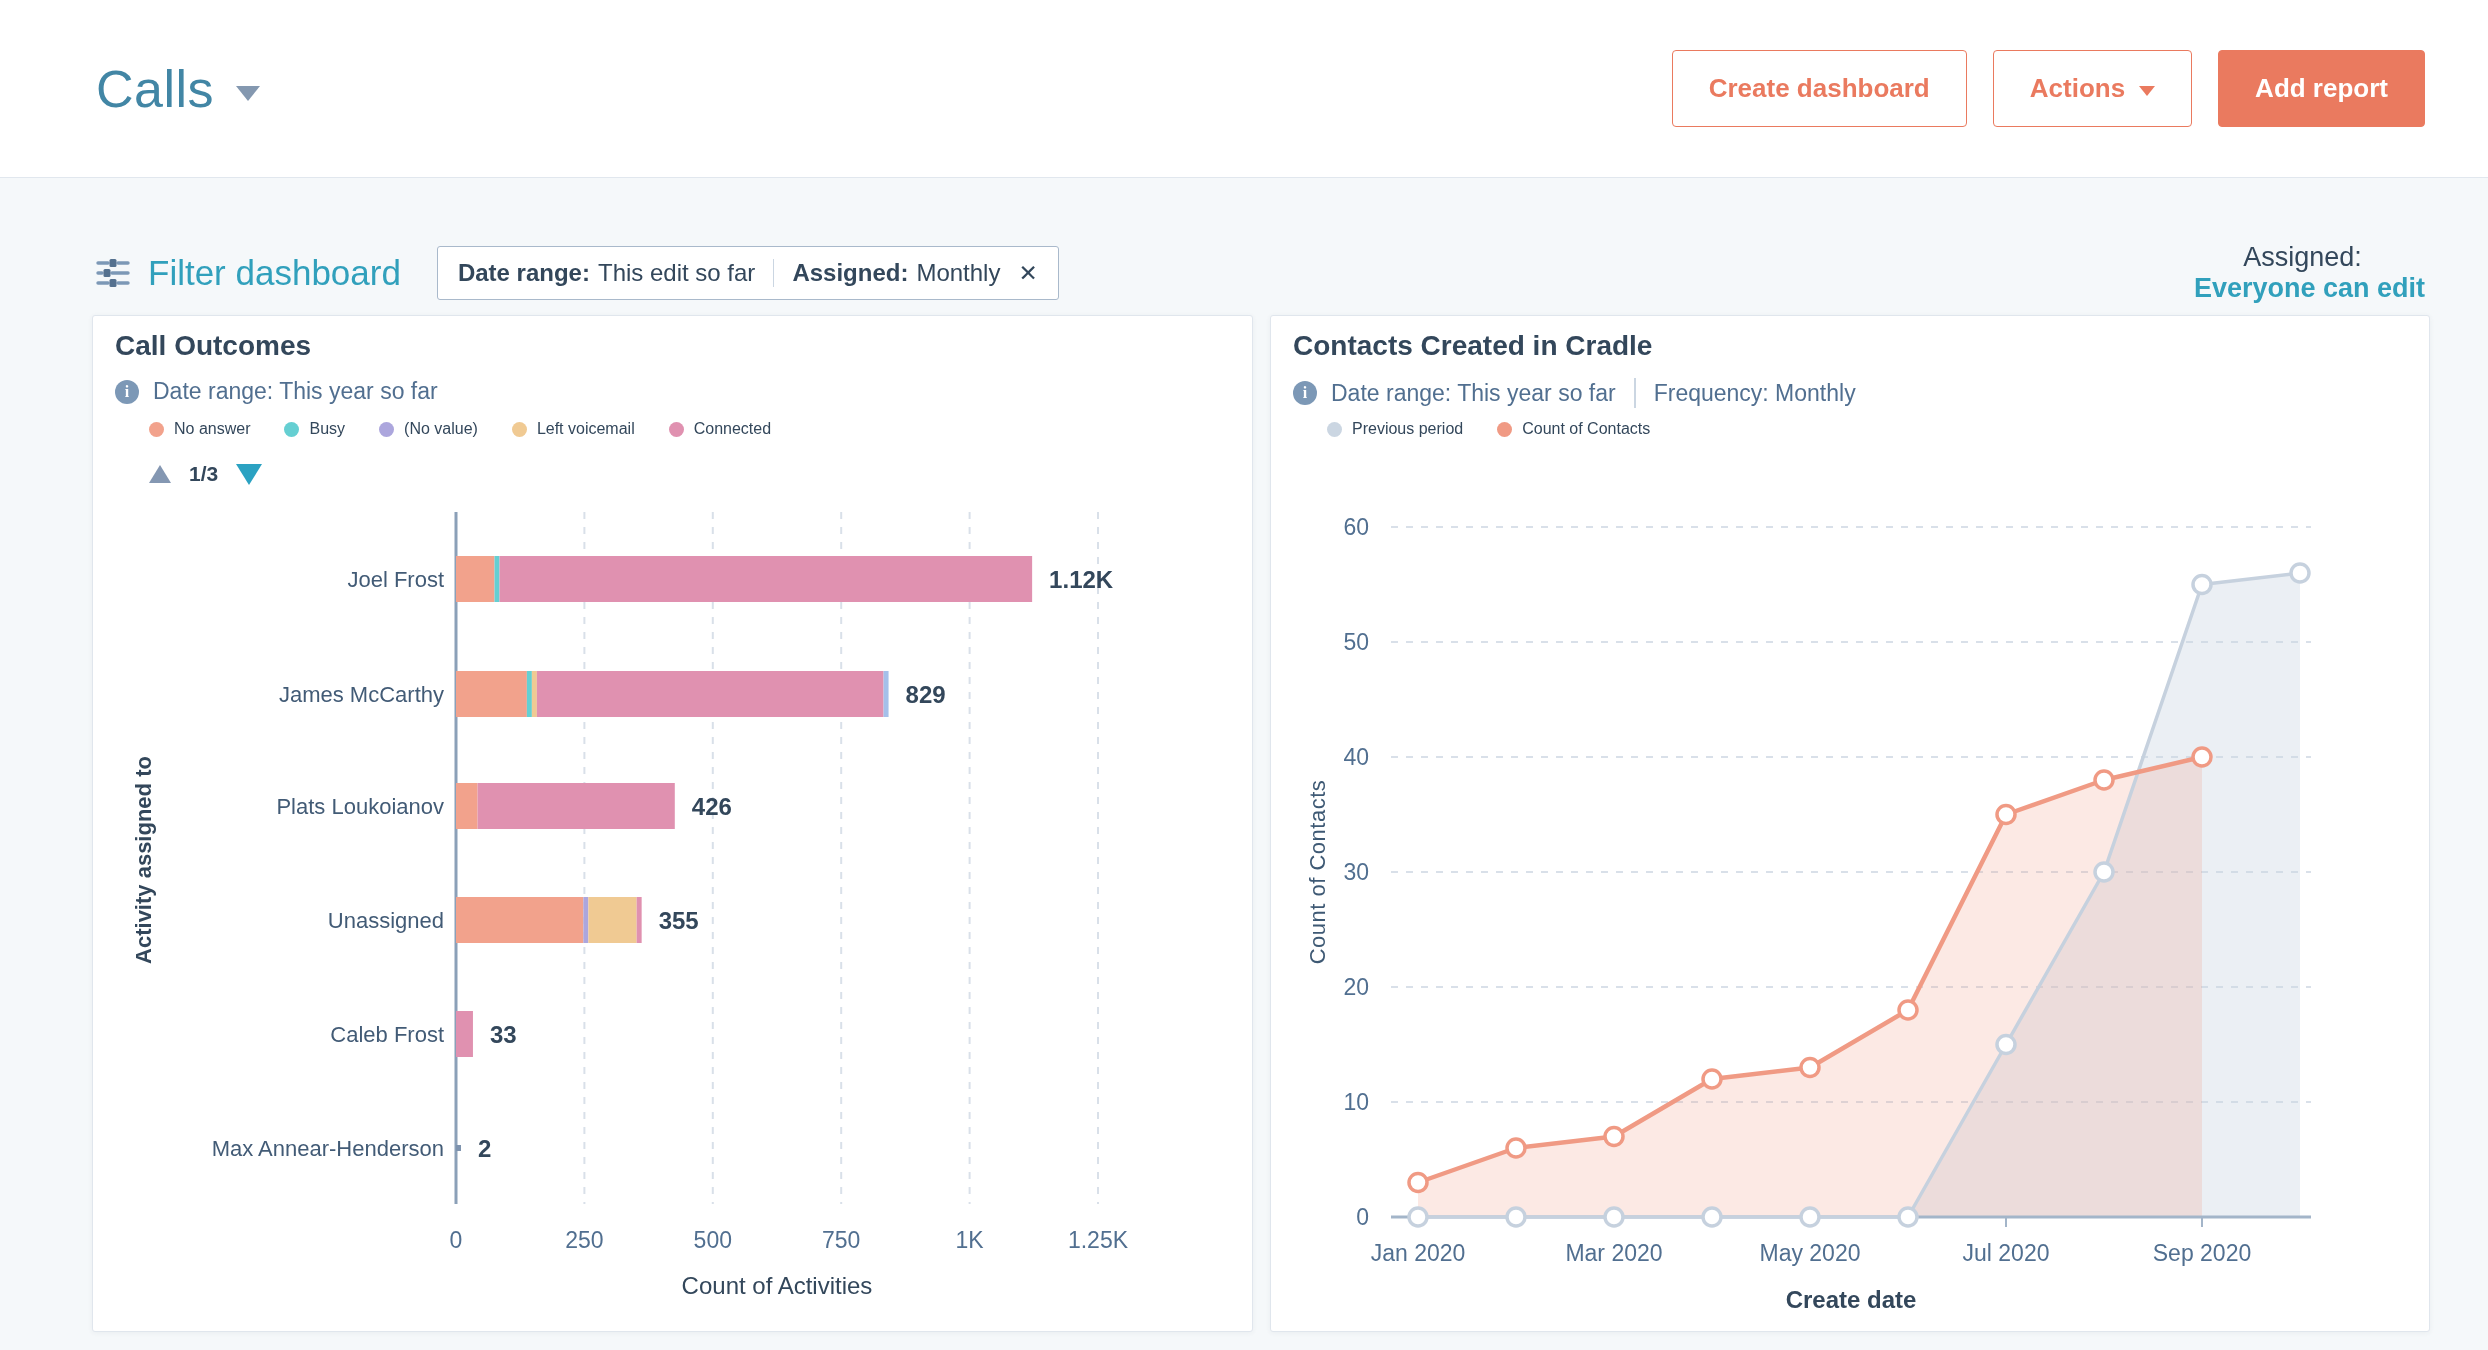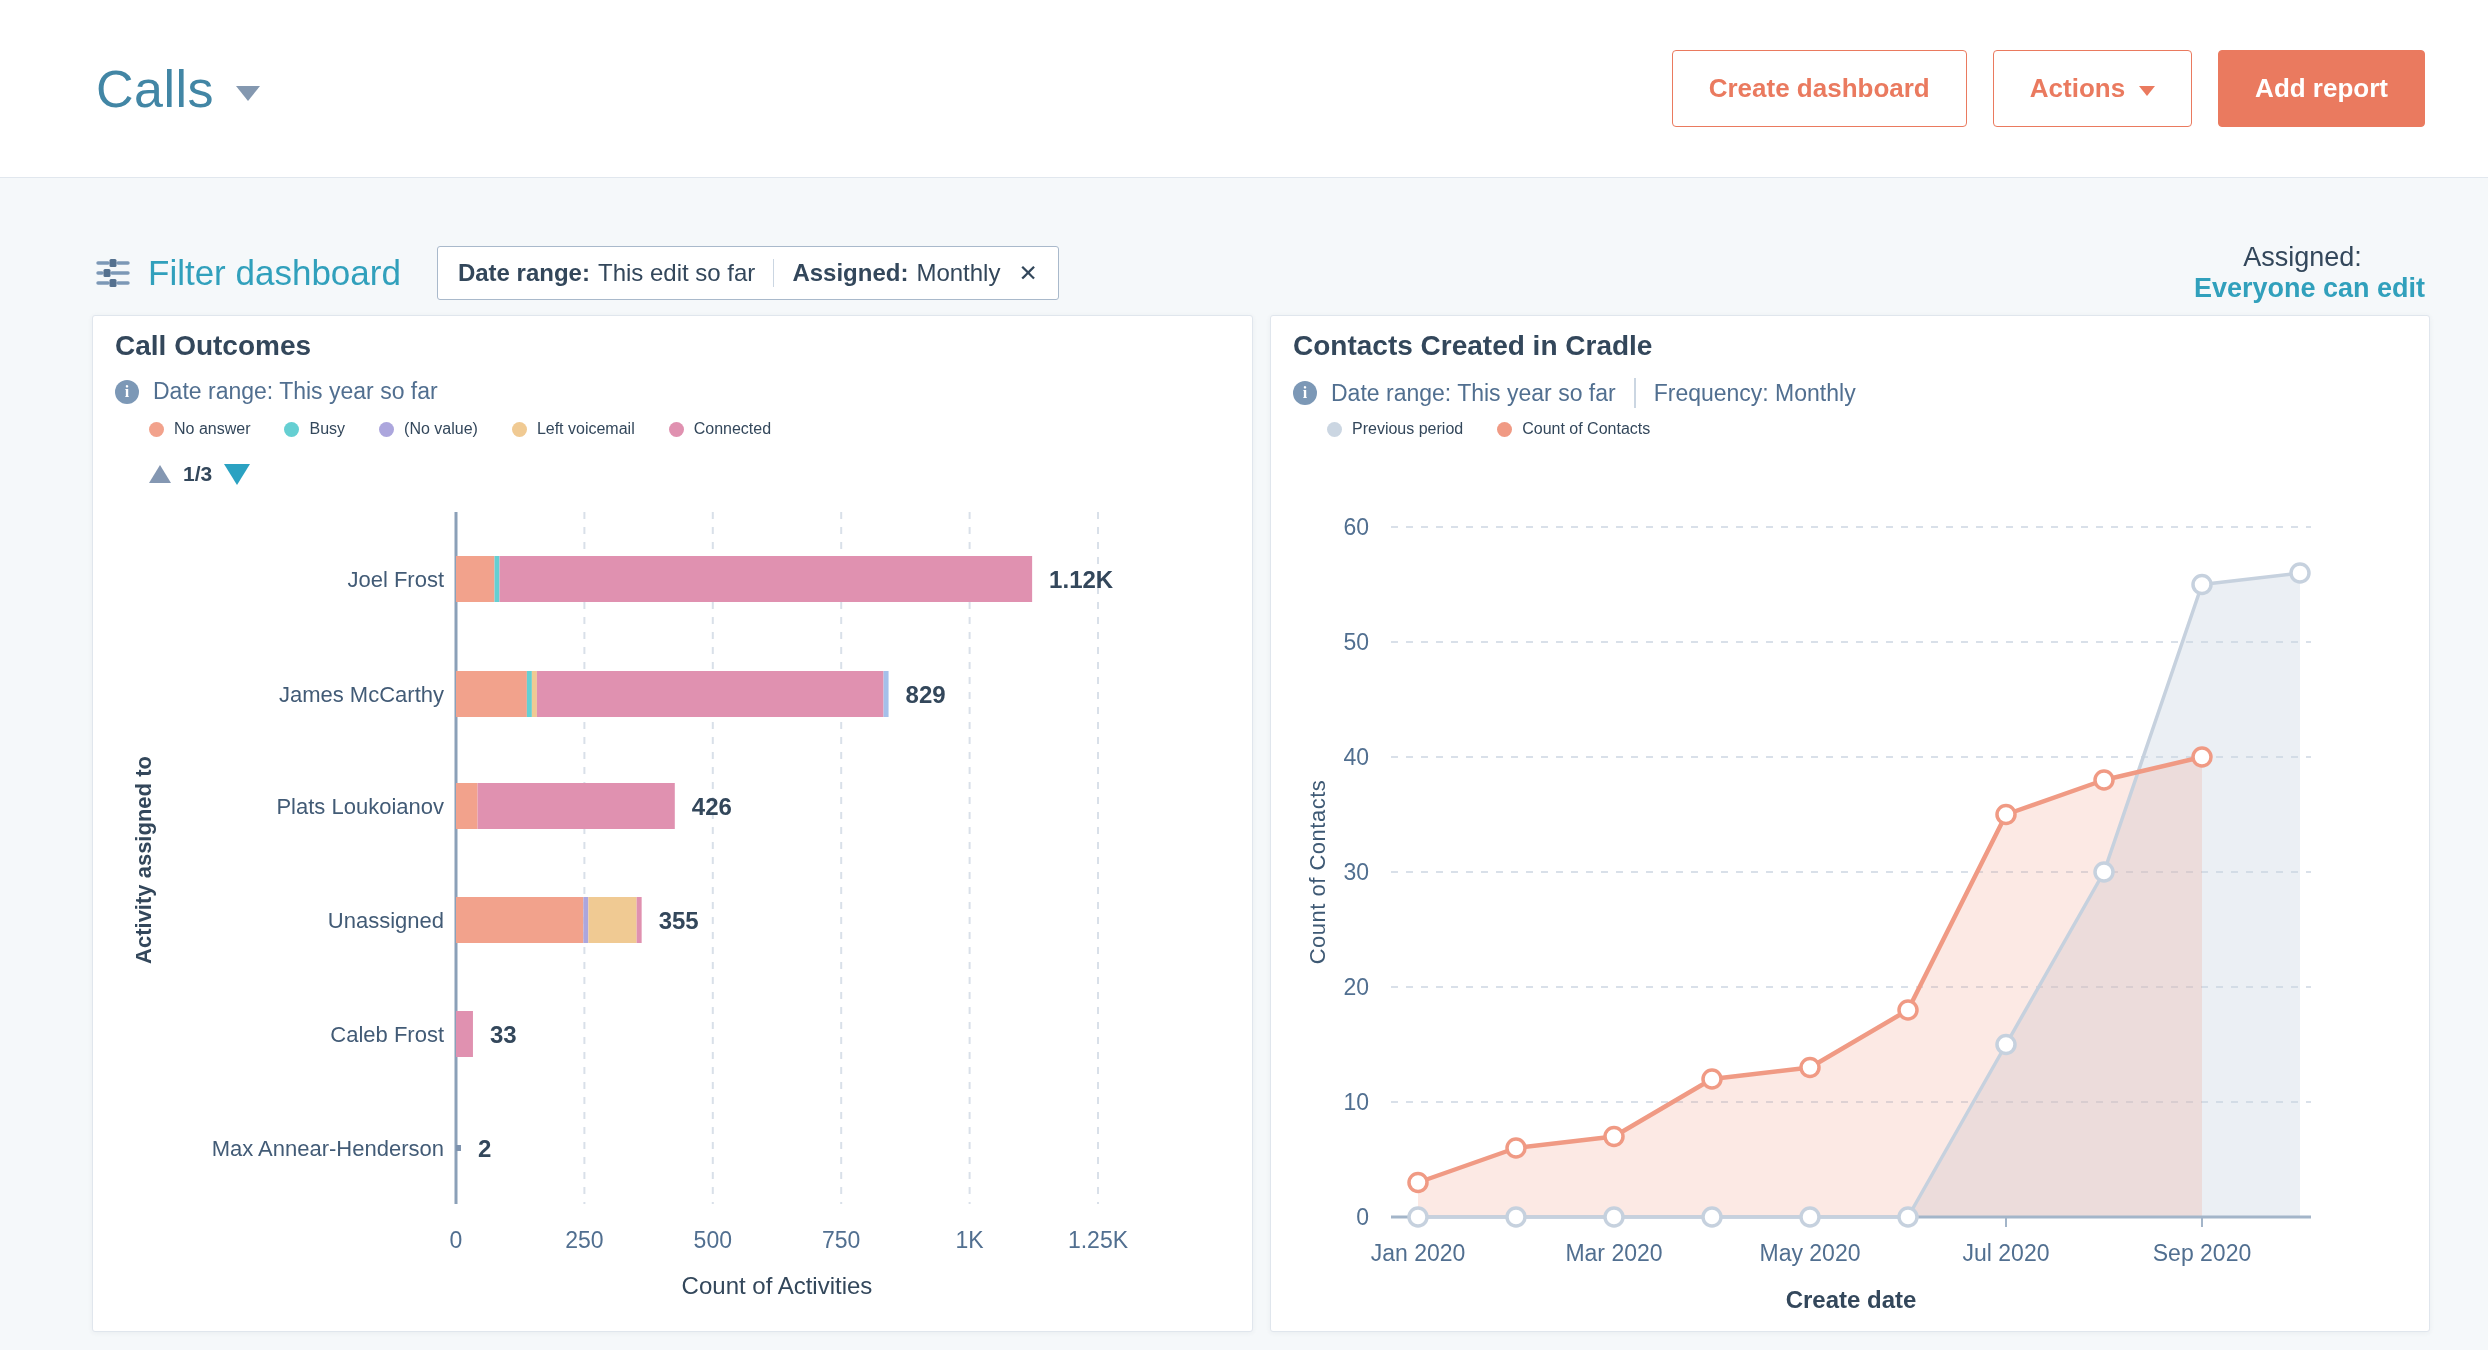--- a/index.html
+++ b/index.html
@@ -74,21 +74,21 @@
   .meta-row { position: absolute; left: 22px; top: 62px; display: flex; align-items: center; font-size: 23px; color: #516f90; }
   .info-icon {
     width: 24px; height: 24px; border-radius: 50%; background: #7c98b6; color: #ffffff;
     font-size: 16px; font-weight: 700; display: flex; align-items: center; justify-content: center;
     margin-right: 14px; cursor: pointer; font-family: "Liberation Serif", serif;
   }
   .meta-div { width: 2px; height: 30px; background: #cbd6e2; margin: 0 18px; }
   .legend-row { position: absolute; left: 56px; top: 104px; display: flex; align-items: center; gap: 34px; }
   .legend-item { display: flex; align-items: center; font-size: 16px; color: #33475b; cursor: pointer; }
   .legend-dot { width: 15px; height: 15px; border-radius: 50%; margin-right: 10px; }
-  .pager { position: absolute; left: 56px; top: 146px; display: flex; align-items: center; gap: 12px; }
+  .pager { position: absolute; left: 56px; top: 146px; display: flex; align-items: center; gap: 18px; }
   .pager-label { font-size: 21px; font-weight: 600; color: #33475b; }
   .tri-up {
     width: 0; height: 0; cursor: pointer;
     border-left: 11px solid transparent; border-right: 11px solid transparent;
     border-bottom: 18px solid #8497b2;
   }
   .tri-down {
     width: 0; height: 0; cursor: pointer;
     border-left: 13px solid transparent; border-right: 13px solid transparent;
     border-top: 21px solid #2ba2c2;

